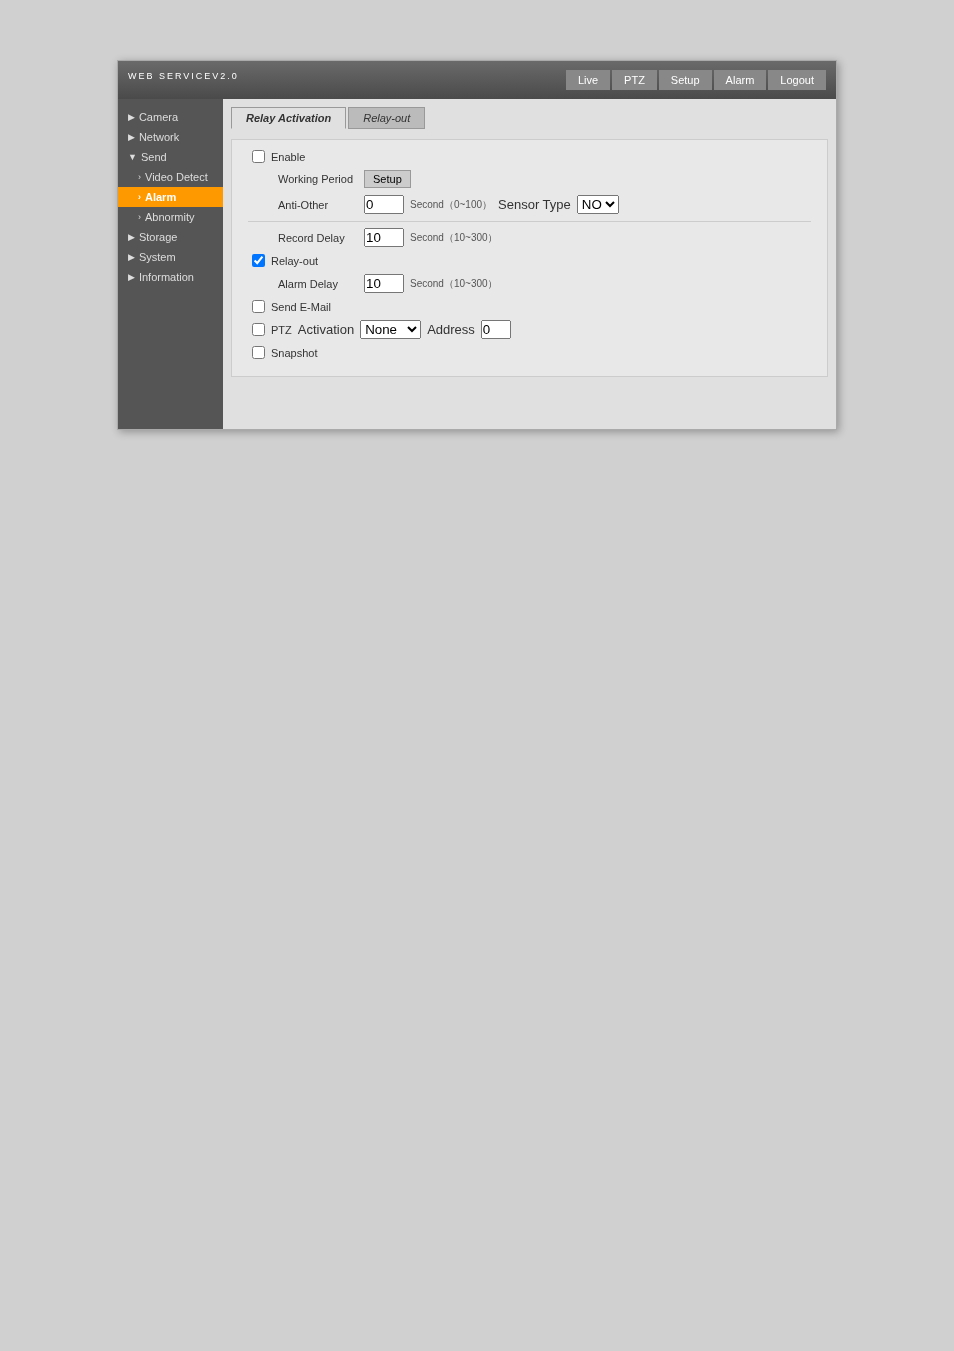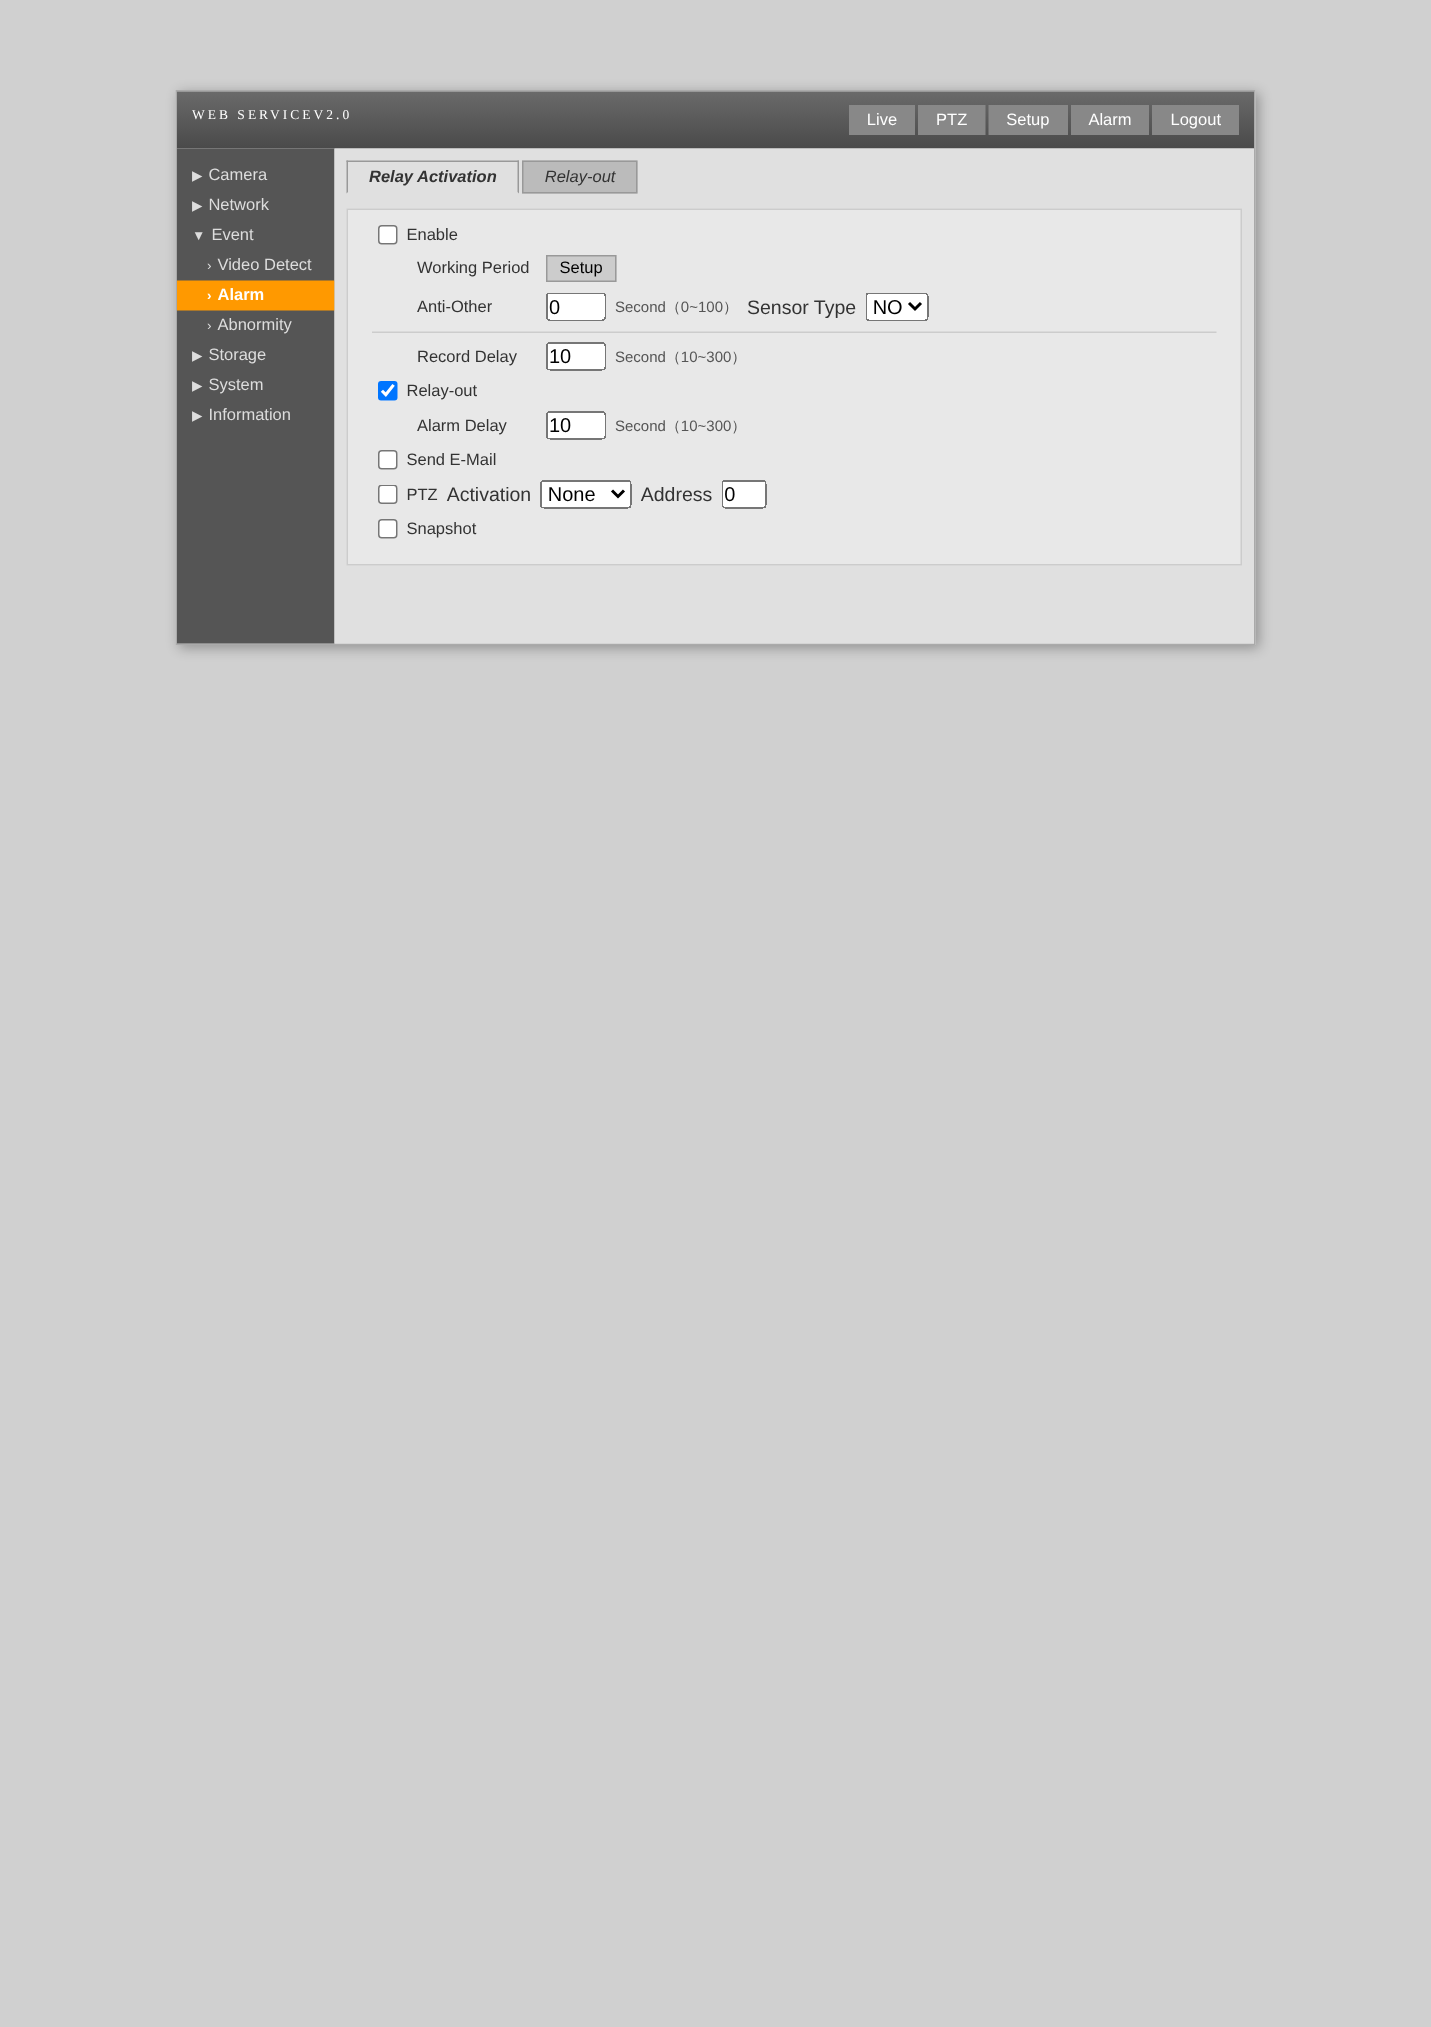--- a/index.html
+++ b/index.html
@@ -35,21 +35,20 @@
       font-weight: bold;
       font-style: italic;
       letter-spacing: 2px;
       flex: 1;
     }
     .logo span {
       font-size: 9px;
       font-weight: normal;
       font-style: normal;
       vertical-align: super;
-      font-family: Liberation Serif, serif;
     }
     .nav-buttons {
       display: flex;
       gap: 2px;
     }
     .nav-btn {
       background: #888;
       color: #fff;
       border: none;
       padding: 4px 12px;
@@ -199,21 +198,21 @@
       <div class="sidebar-item">
         <span class="sidebar-arrow">▶</span>
         <span>Camera</span>
       </div>
       <div class="sidebar-item">
         <span class="sidebar-arrow">▶</span>
         <span>Network</span>
       </div>
       <div class="sidebar-item">
         <span class="sidebar-arrow">▼</span>
-        <span>Event</span>
+        <span>Send</span>
       </div>
       <div class="sidebar-item" style="padding-left:20px;">
         <span class="sidebar-arrow">›</span>
         <span>Video Detect</span>
       </div>
       <div class="sidebar-item active" style="padding-left:20px;">
         <span class="sidebar-arrow">›</span>
         <span>Alarm</span>
       </div>
       <div class="sidebar-item" style="padding-left:20px;">

